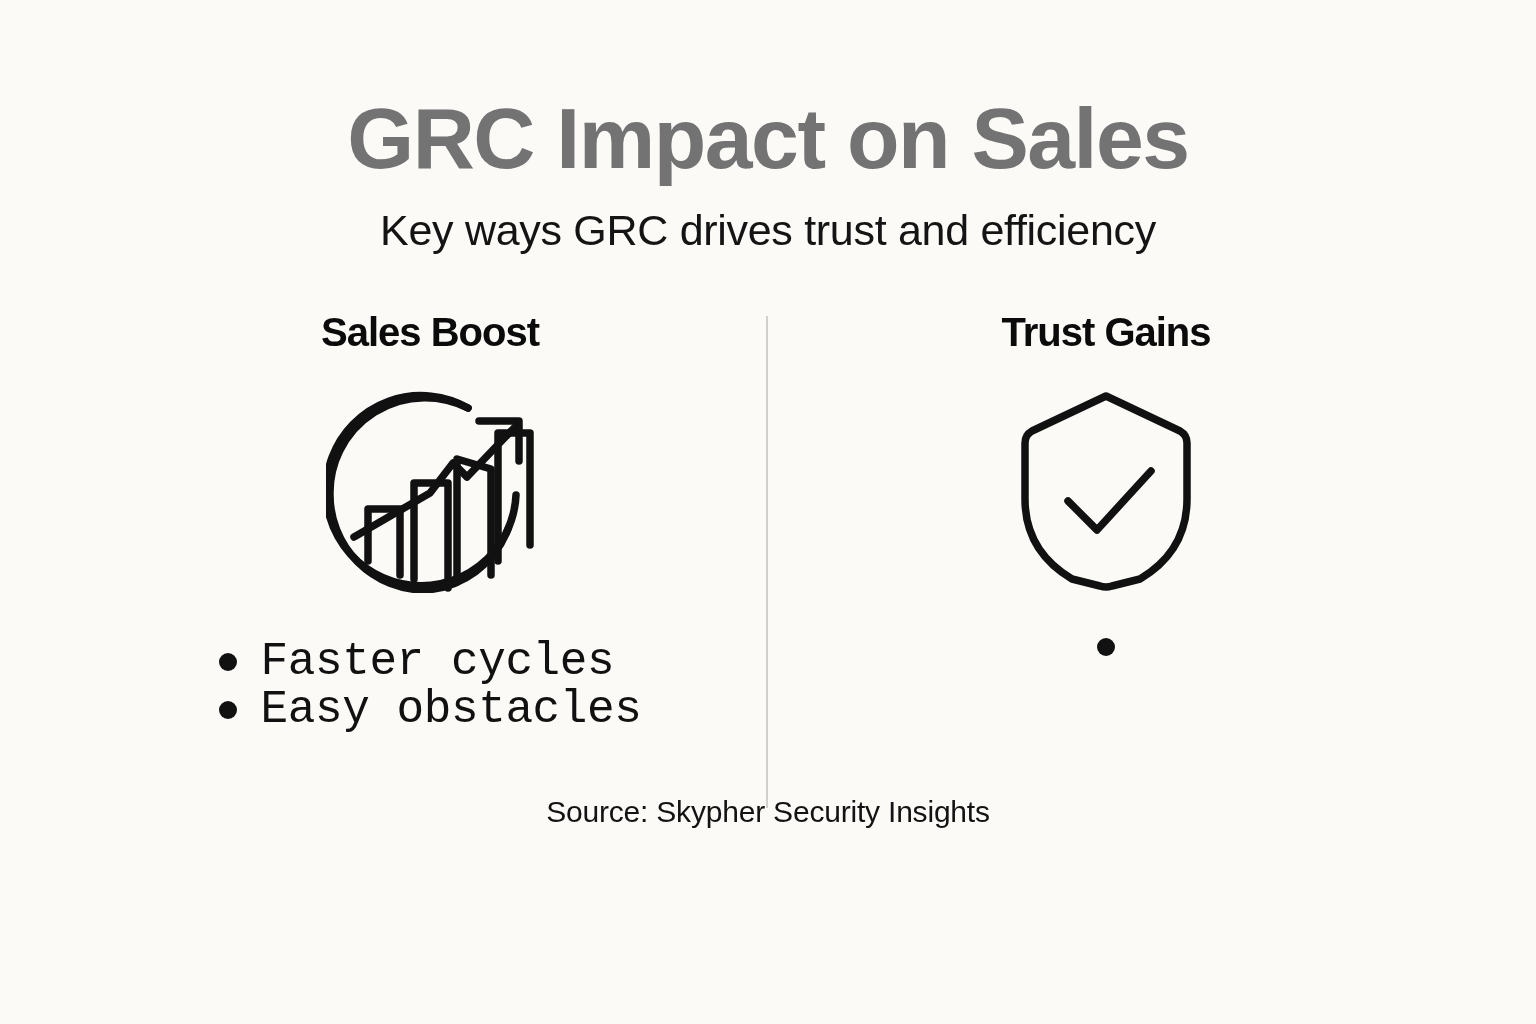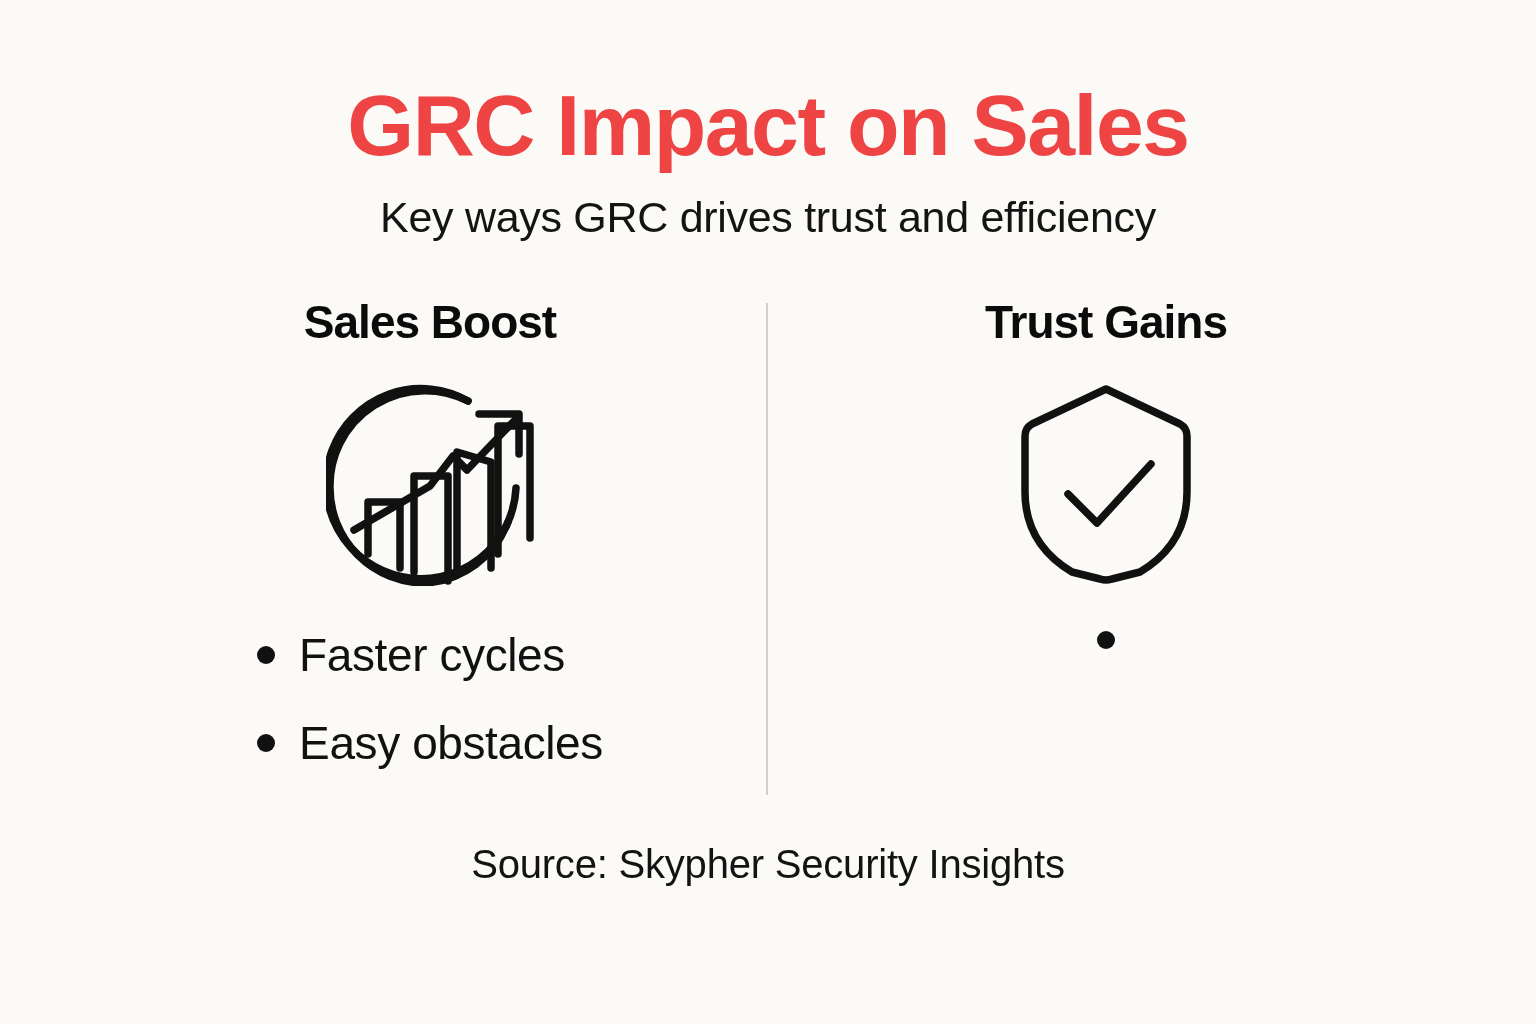--- a/index.html
+++ b/index.html
@@ -27,22 +27,22 @@
   .header {
     width: 100%;
     text-align: center;
     margin-top: 78px;
   }
   .title {
     font-size: 86px;
     font-weight: 700;
     letter-spacing: -1.5px;
     line-height: 1.02;
-    color: #ef4444;
-    margin: 4px;
+    color: #737373;
+    margin: 17px;
   }
   .subtitle {
     font-size: 43px;
     font-weight: 400;
     letter-spacing: -0.3px;
     line-height: 1.1;
     color: #141414;
     margin: 24px 0 12px 0;
   }
 
@@ -63,44 +63,44 @@
     height: 492px;
     background: #D0D0CC;
   }
   .column {
     width: 676px;
     display: flex;
     flex-direction: column;
     align-items: center;
   }
   .col-heading {
-    font-size: 46px;
+    font-size: 40px;
     font-weight: 700;
     letter-spacing: -1px;
     line-height: 1;
     color: #0B0B0B;
     margin: 0;
   }
   .icon-wrap {
     margin-top: 36px;
     height: 206px;
     display: flex;
     align-items: center;
     justify-content: center;
   }
   .icon-wrap svg {
     display: block;
   }
   .bullets {
     list-style: none;
-    margin: 44px 0 14px 0;
+    margin: 44px 0 0 0;
     padding: 0;
     display: flex;
     flex-direction: column;
-    gap: 40px;
+    font-family: Liberation Mono, monospace;
   }
   .bullet {
     display: flex;
     align-items: center;
     gap: 24px;
     font-size: 46px;
     font-weight: 400;
     letter-spacing: -0.4px;
     line-height: 1.05;
     color: #111111;
@@ -113,21 +113,21 @@
     background: #111111;
     flex: 0 0 auto;
   }
   
   .col-left .bullets { align-self: center; margin-left: 0; }
   .col-right .bullets { align-self: center; margin-left: 0; }
 
   
   .source {
     margin-top: 60px;
-    font-size: 40px;
+    font-size: 30px;
     font-weight: 400;
     letter-spacing: -0.2px;
     color: #131313;
     text-align: center;
   }
 </style>
 </head>
 <body>
 
 <div class="infographic">

